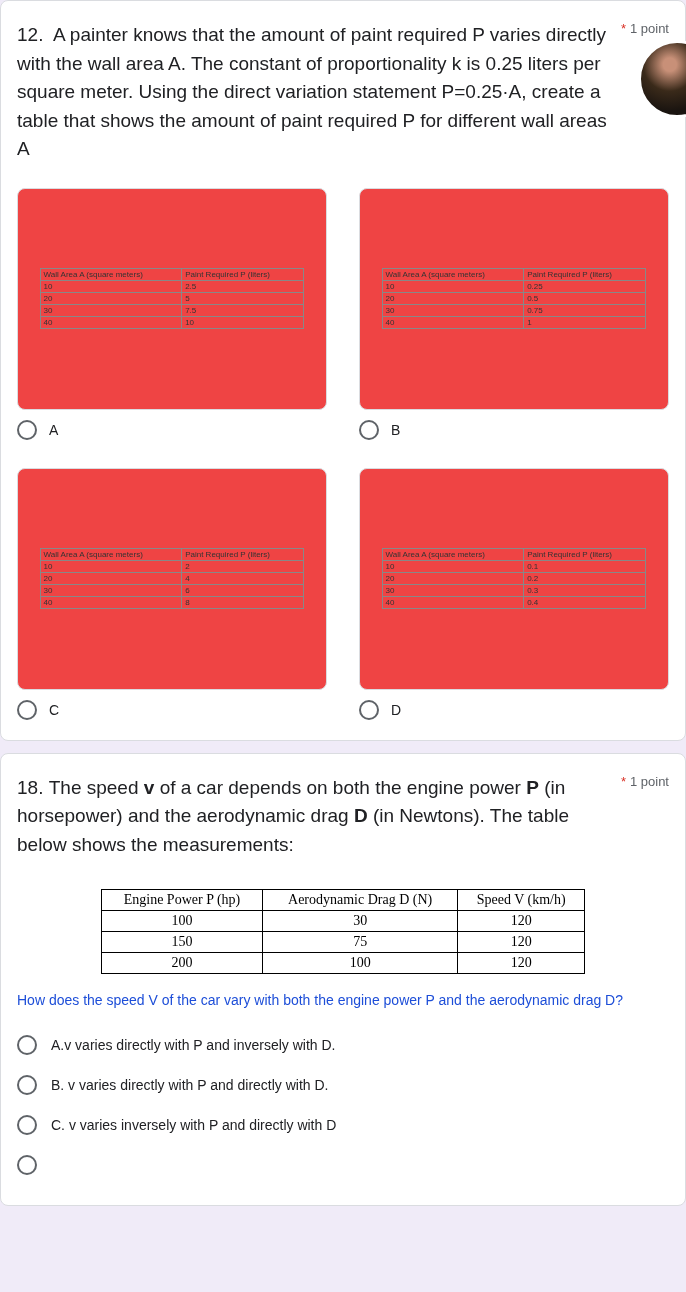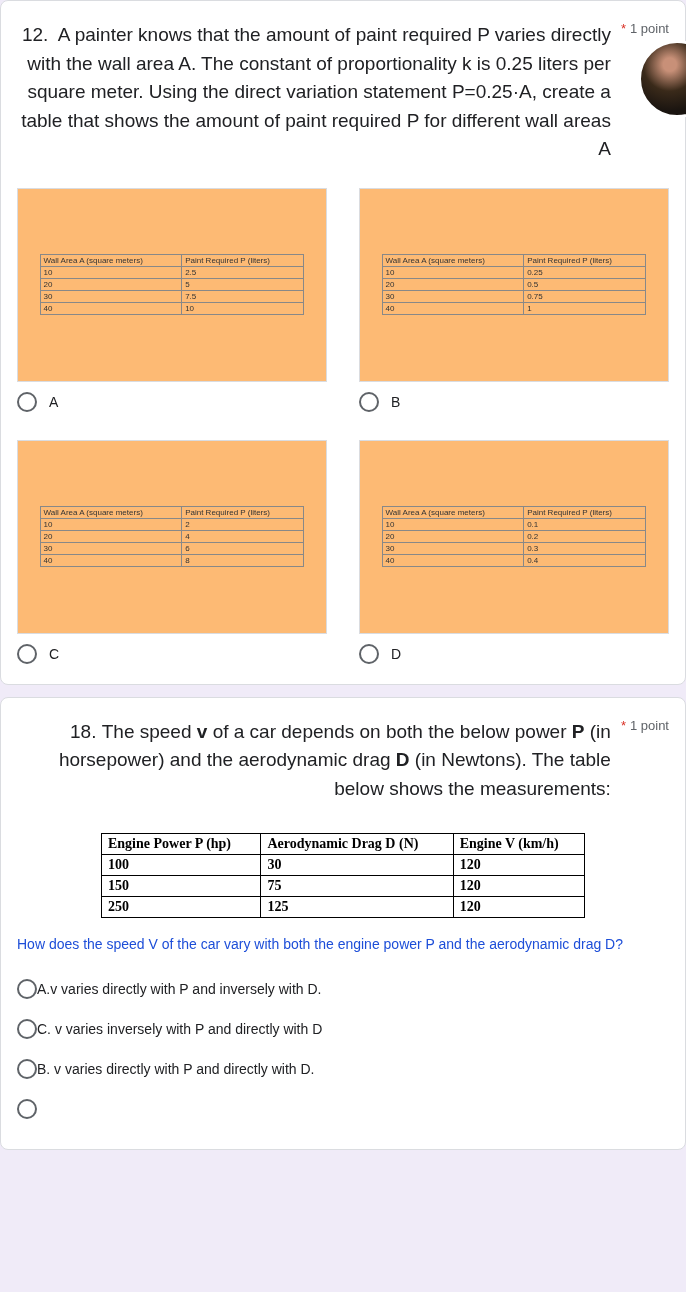--- a/index.html
+++ b/index.html
@@ -13,21 +13,20 @@
       border: 1px solid #dadce0;
       border-radius: 8px;
       padding: 20px 16px;
       margin: 0 0 12px 0;
     }
     .question-header {
       display: flex;
       justify-content: space-between;
       align-items: flex-start;
       margin-bottom: 24px;
-      text-align: right;
     }
     .question-text {
       font-size: 19px;
       color: #202124;
       line-height: 1.5;
       flex: 1;
       padding-right: 10px;
     }
     .question-text .bold { font-weight: bold; }
     .points {
@@ -49,27 +48,27 @@
       z-index: 10;
     }
     .options-grid {
       display: grid;
       grid-template-columns: 1fr 1fr;
       gap: 28px 32px;
       margin-top: 10px;
     }
     .option-image-box {
       border: 1px solid #dadce0;
-      border-radius: 0;
-      height: 194px;
+      border-radius: 8px;
+      height: 222px;
       padding: 10px;
       display: flex;
       align-items: center;
       justify-content: center;
-      background: #fdba74;
+      background: #ef4444;
     }
     .mini-table {
       width: 92%;
       border-collapse: collapse;
       font-size: 8px;
       color: #333;
     }
     .mini-table th, .mini-table td {
       border: 1px solid #888;
       padding: 1px 3px;
@@ -99,34 +98,35 @@
     }
     .q18-table {
       width: 100%;
       border-collapse: collapse;
       font-family: "Times New Roman", serif;
       font-size: 14px;
     }
     .q18-table th, .q18-table td {
       border: 1px solid #000;
       padding: 2px 6px;
-      text-align: left;
-      font-weight: bold;
+      text-align: center;
+      font-weight: normal;
     }
     .sub-question {
       font-size: 14px;
       color: #1d4ed8;
       line-height: 1.5;
     }
     .q18-opts {
       margin-top: 14px;
     }
     .q18-opt {
       display: flex;
       align-items: center;
+      gap: 14px;
       padding: 10px 0;
       font-size: 14px;
       color: #202124;
     }
     .card-wrap { position: relative; }
   </style>
 </head>
 <body>
 
 <div class="card-wrap">
@@ -275,66 +275,66 @@
         <span class="option-letter">D</span>
       </div>
     </div>
   </div>
 </div>
 </div>
 
 <div class="question-card">
   <div class="question-header">
     <div class="question-text">
-      <span>18.</span>&nbsp;<span>The speed </span><span class="bold">v</span><span> of a car depends on both the below power </span><span class="bold">P</span><span> (in horsepower) and the aerodynamic   drag </span><span class="bold">D</span><span> (in Newtons). The table below shows the measurements:</span>
+      <span>18.</span>&nbsp;<span>The speed </span><span class="bold">v</span><span> of a car depends on both the engine power </span><span class="bold">P</span><span> (in horsepower) and the aerodynamic   drag </span><span class="bold">D</span><span> (in Newtons). The table below shows the measurements:</span>
     </div>
     <div class="points">
       <span class="asterisk">*</span><span>1 point</span>
     </div>
   </div>
 
   <div class="q18-table-wrap">
     <table class="q18-table">
       <tbody>
           <tr>
         <th>Engine Power P (hp)</th>
         <th>Aerodynamic Drag D (N)</th>
-        <th>Engine V (km/h)</th>
+        <th>Speed V (km/h)</th>
       </tr>
       <tr>
             <td>100</td>
             <td>30</td>
             <td>120</td>
           </tr>
       <tr>
             <td>150</td>
             <td>75</td>
             <td>120</td>
           </tr>
       <tr>
-            <td>250</td>
-            <td>125</td>
+            <td>200</td>
+            <td>100</td>
             <td>120</td>
           </tr>
     </tbody>
       </table>
   </div>
 
   <div class="sub-question">How does the speed V of the car vary with both the engine power P and the aerodynamic drag D?</div>
 
   <div class="q18-opts">
     <div class="q18-opt">
       <div class="radio-circle"></div>
       <span>A.v varies directly with P and inversely with D.</span>
     </div>
     <div class="q18-opt">
       <div class="radio-circle"></div>
-      <span>C. v varies inversely with P and directly with D</span>
+      <span>B. v varies directly with P and directly with D.</span>
     </div>
     <div class="q18-opt">
       <div class="radio-circle"></div>
-      <span>B. v varies directly with P and directly with D.</span>
+      <span>C. v varies inversely with P and directly with D</span>
     </div>
     <div class="q18-opt">
       <div class="radio-circle"></div>
     </div>
   </div>
 </div>
 
 </body></html>

